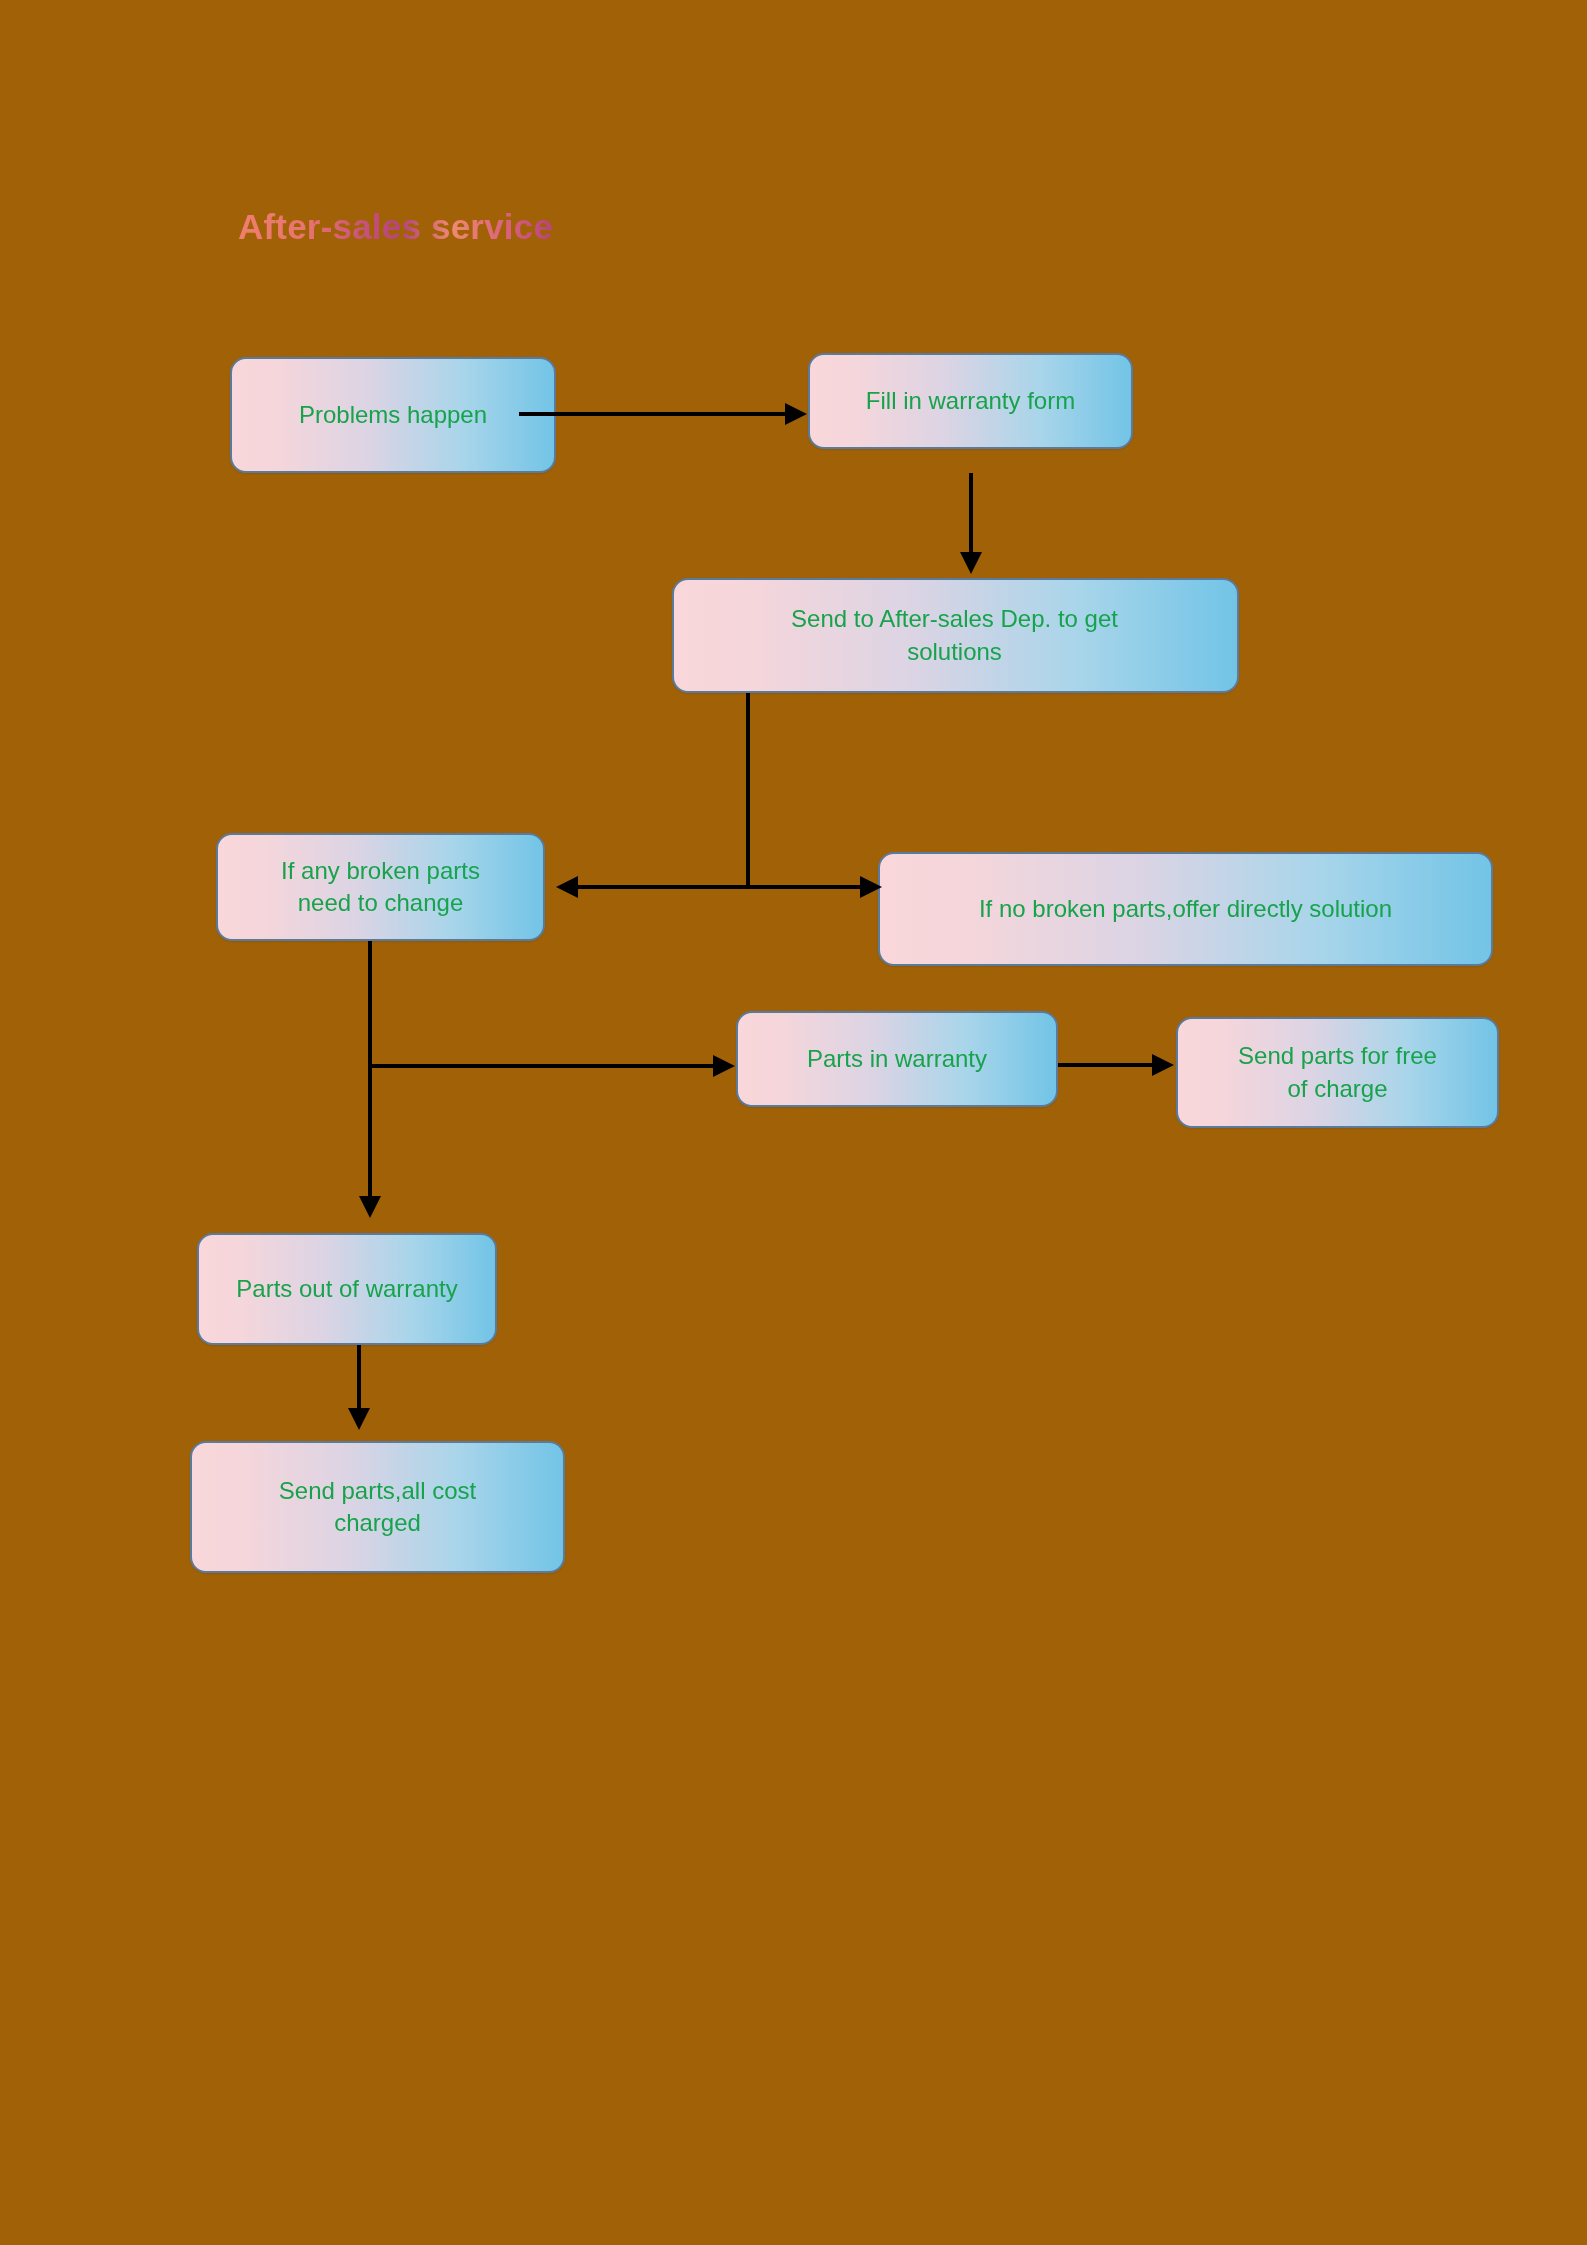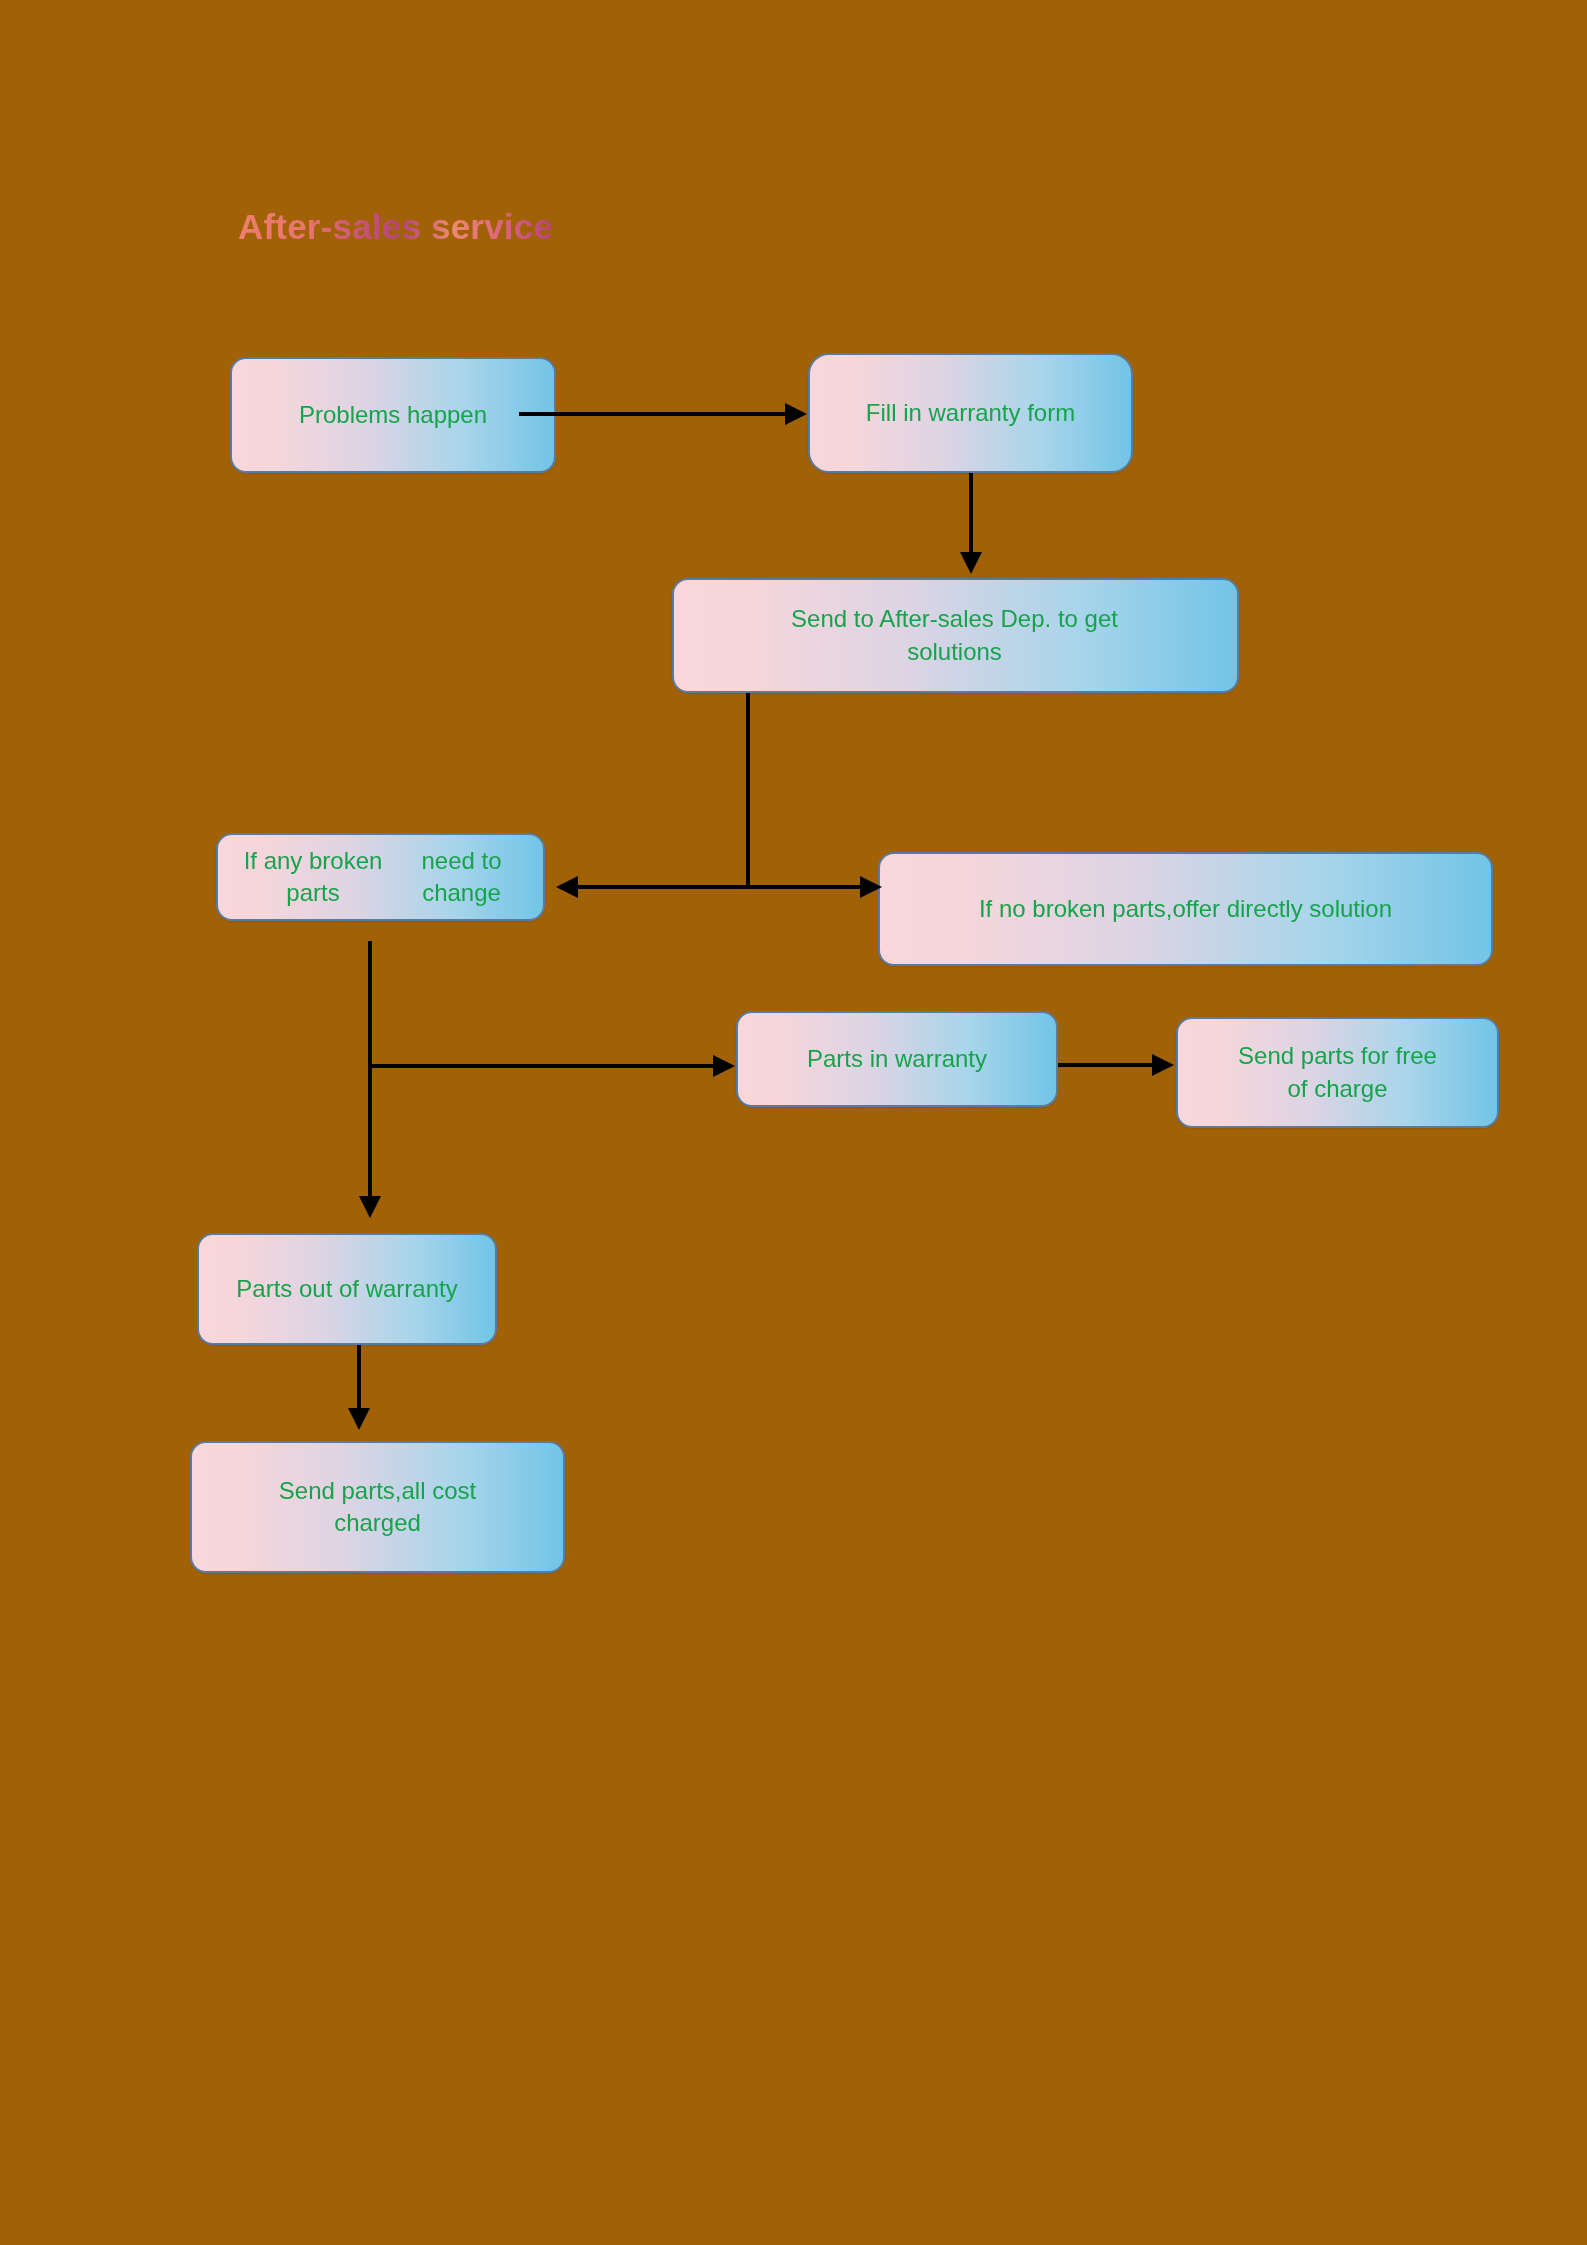--- a/index.html
+++ b/index.html
@@ -93,30 +93,30 @@
 <body>
 
 <div id="page">
 
   <div id="chart-title">After-sales service</div>
 
   <div class="node" style="left:193px; top:357px; width:326px; height:116px;margin-left:37px;">
     <span>Problems happen</span>
   </div>
 
-  <div class="node" style="left:808px; top:353px; width:325px; height:120px;border-radius:21px;">
+  <div class="node" style="left:808px; top:353px; width:325px; height:96px;">
     <span>Fill in warranty form</span>
   </div>
 
   <div class="node" style="left:672px; top:578px; width:567px; height:115px; flex-direction:column;padding-left:12px;">
     <span>Send to After-sales Dep. to get</span>
     <span>solutions</span>
   </div>
 
-  <div class="node" style="left:216px; top:833px; width:329px; height:88px; ">
+  <div class="node" style="left:216px; top:833px; width:329px; height:108px; flex-direction:column;">
     <span>If any broken parts</span>
     <span>need to change</span>
   </div>
 
   <div class="node" style="left:878px; top:824px; width:615px; height:114px;margin-top:28px;">
     <span>If no broken parts,offer directly solution</span>
   </div>
 
   <div class="node" style="left:736px; top:1011px; width:322px; height:96px;">
     <span>Parts in warranty</span>

